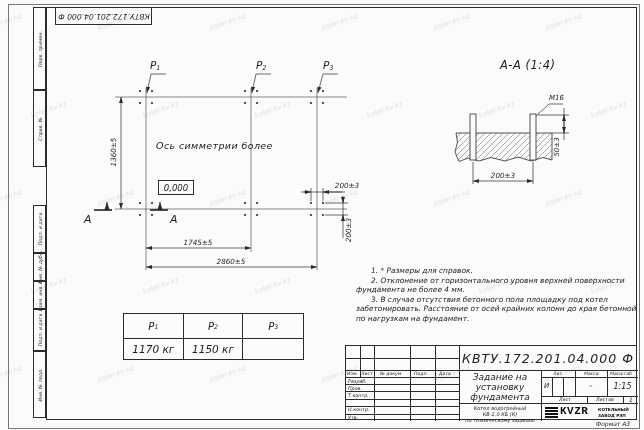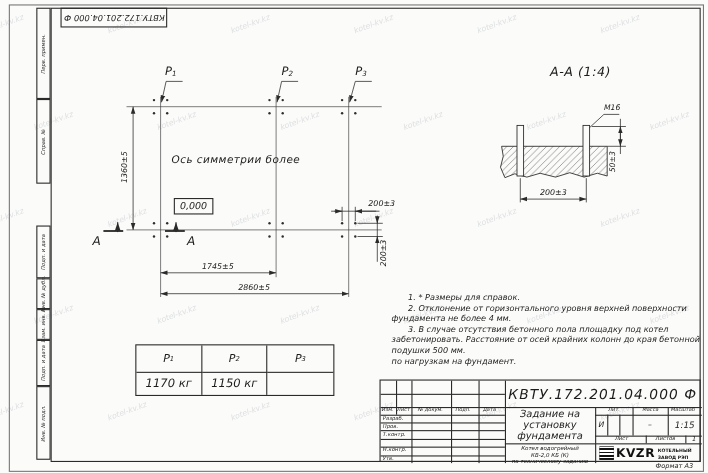--- a/index.html
+++ b/index.html
@@ -232,21 +232,20 @@
     <div class="cell val">1170 кг</div>
     <div class="cell val">1150 кг</div>
   </div>
 
   <div class="notes">
     <div class="ind">1. * Размеры для справок.</div>
     <div class="ind">2. Отклонение от горизонтального уровня верхней поверхности</div>
     <div>фундамента не более 4 мм.</div>
     <div class="ind">3. В случае отсутствия бетонного пола площадку под котел</div>
     <div>забетонировать. Расстояние от осей крайних колонн до края бетонной</div>
-    <div>подушки 500 мм.</div>
     <div>по нагрузкам на фундамент.</div>
   </div>
 
   <div class="tb">
 
     <div class="vl" style="left:14px;top:0;height:31px;"></div>
     <div class="vl" style="left:28px;top:0;height:75px;"></div>
     <div class="vl" style="left:64px;top:0;height:75px;"></div>
     <div class="vl" style="left:89px;top:0;height:75px;"></div>
     <div class="vl" style="left:113px;top:0;height:75px;"></div>
@@ -298,19 +297,19 @@
     <span style="left:264px;top:25px;font-size:4.6px;">Масштаб</span>
     <span style="left:198px;top:36px;font-size:7px;">И</span>
     <span style="left:243px;top:36px;font-size:7px;">–</span>
     <span style="left:276.5px;top:36px;transform:translateX(-50%) translateX(276.5px) translateX(-276.5px);font-size:8px;">1:15</span>
 
     <span style="left:213px;top:50.8px;font-size:4.8px;">Лист</span>
     <span style="left:250px;top:50.8px;font-size:4.8px;">Листов</span>
     <span style="left:283px;top:50.3px;font-size:6px;">1</span>
 
     <div class="logo-mark" style="left:199px;top:60px;width:13px;height:12px;"></div>
-    <span class="logo-txt" style="left:214px;top:59px;font-size:11px;">KVZR</span>
+    <span class="logo-txt" style="left:214px;top:59px;font-size:11px;font-family:Liberation Mono, monospace;">KVZR</span>
     <span class="co-line" style="left:252px;top:61px;font-size:4.2px;">КОТЕЛЬНЫЙ</span>
     <span class="co-line" style="left:252px;top:66.5px;font-size:4.2px;">ЗАВОД РЭП</span>
   </div>
 
   <div class="t" style="left:596px;top:420px;font-size:6px;">Формат А3</div>
 </div>
 
 </body></html>

